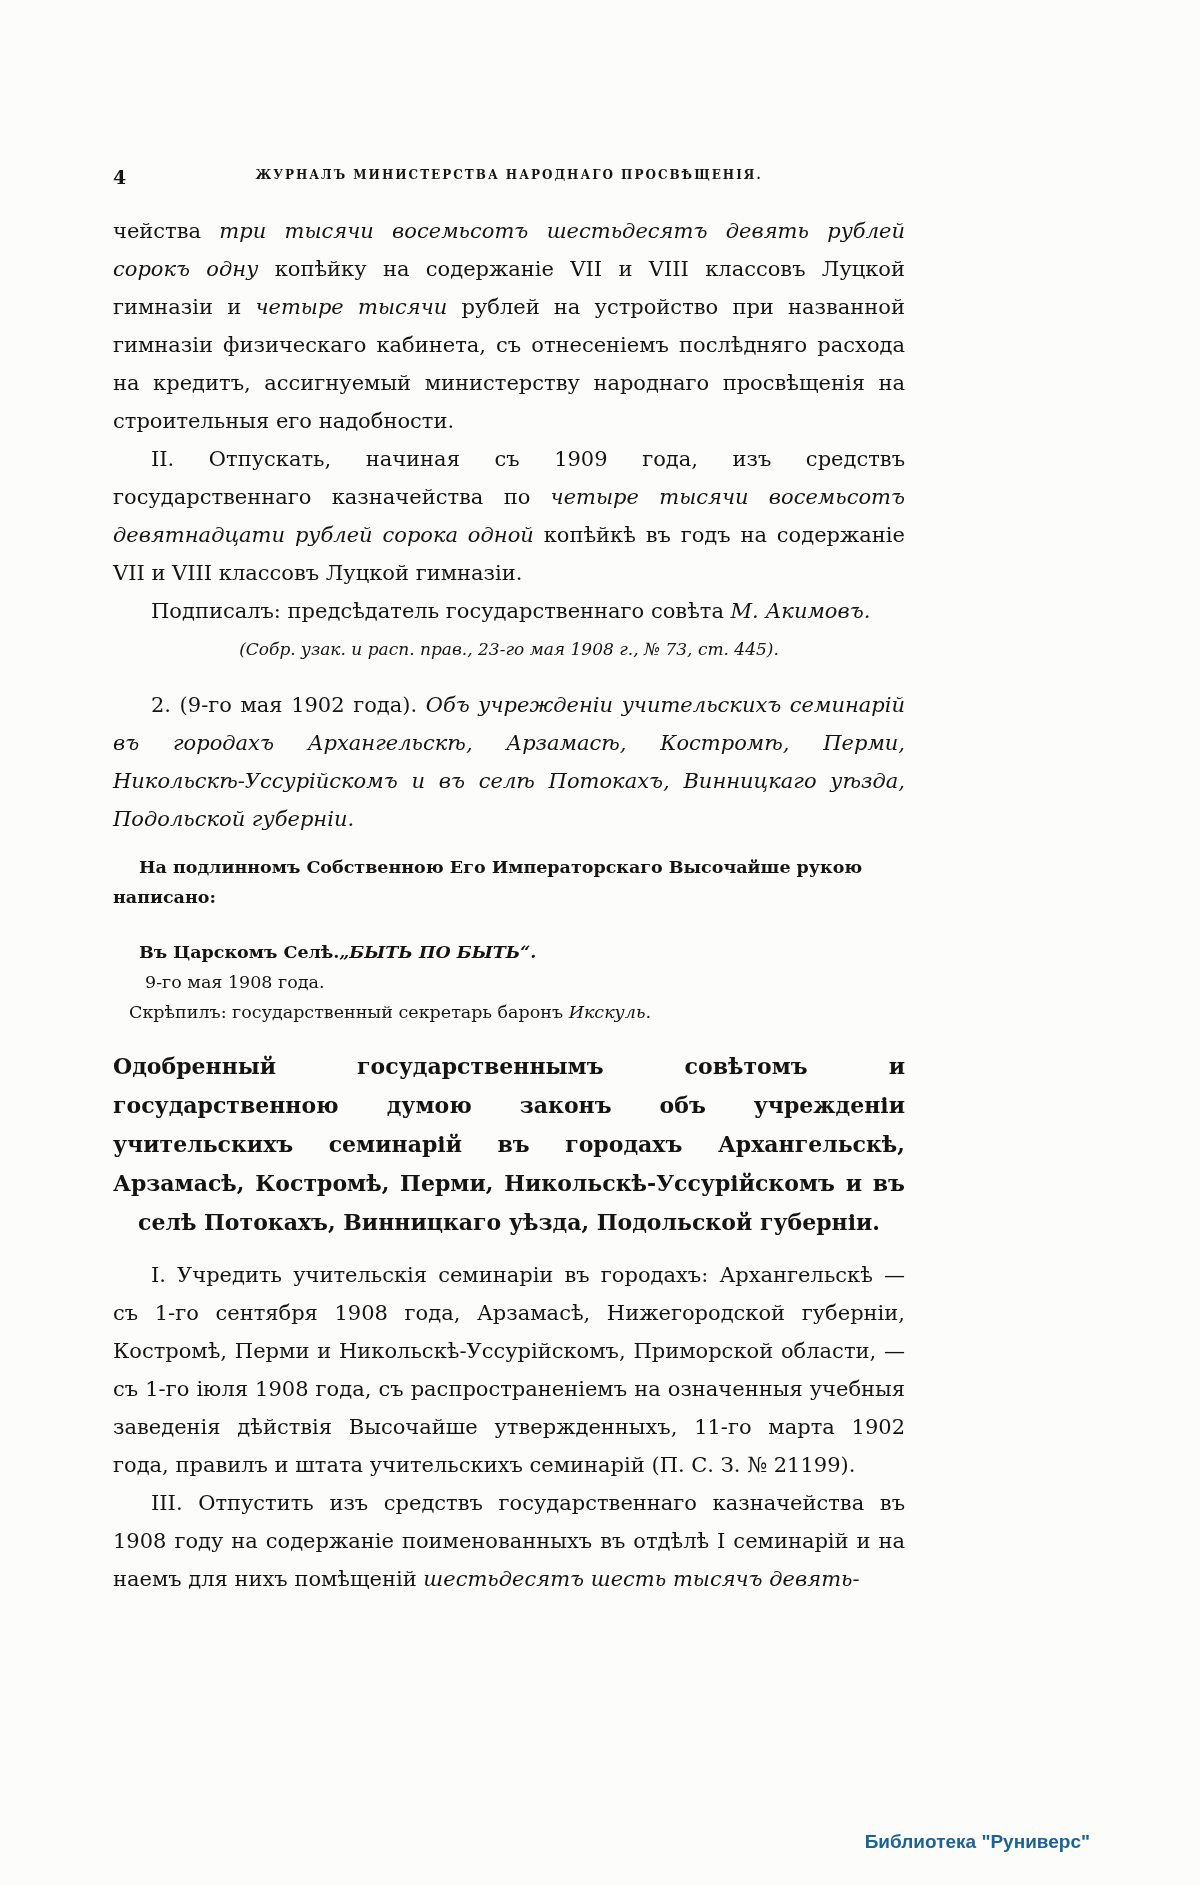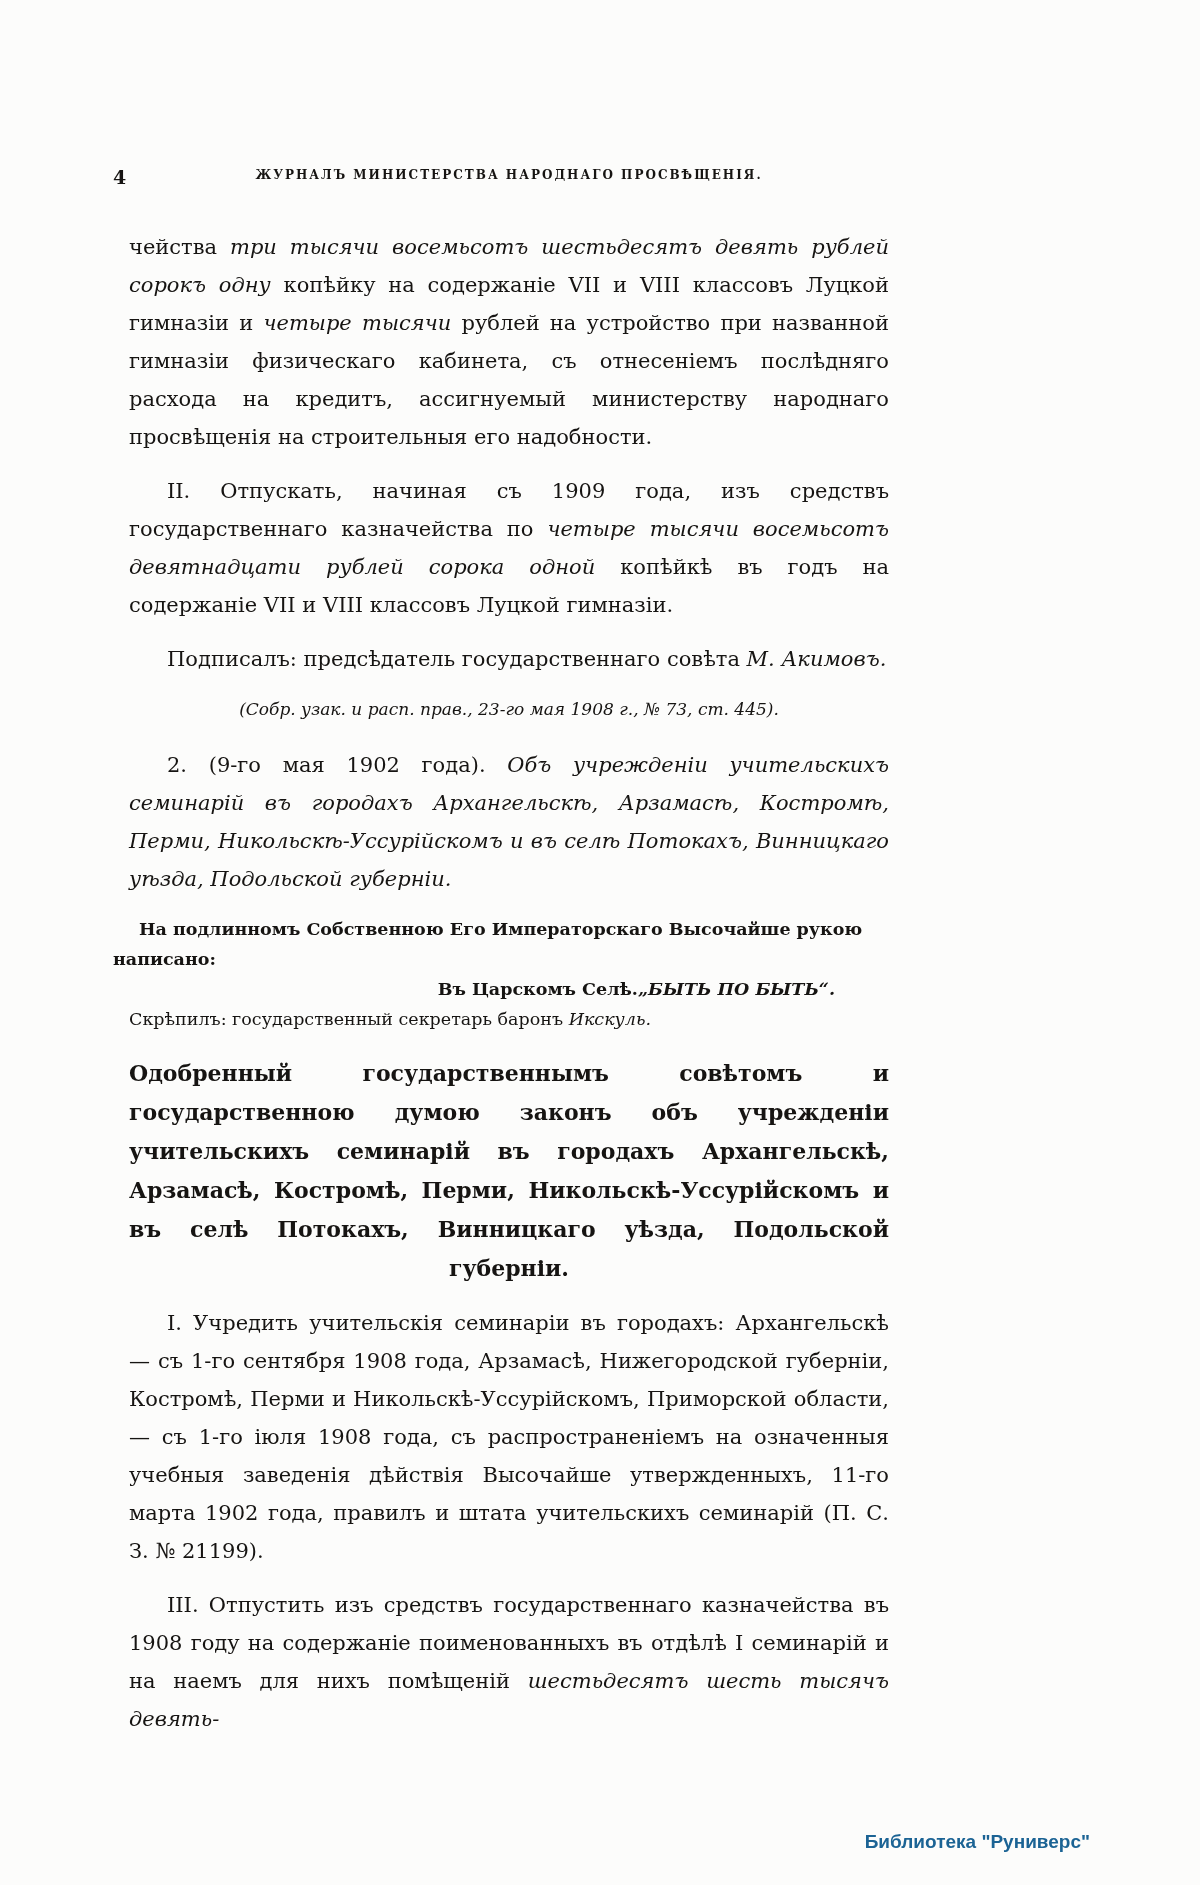--- a/index.html
+++ b/index.html
@@ -42,44 +42,45 @@
   }
   .content {
     position: absolute;
     left: 113px;
     top: 212px;
     width: 792px;
     font-size: 21px;
     line-height: 38px;
     text-align: justify;
   }
-  .content p { margin: 16px; }
+  .content p { margin: 0; }
   .indent { text-indent: 38px; }
   .citation {
     font-size: 17px;
     line-height: 30px;
     font-style: italic;
     text-align: center;
     margin: 4px 0 12px 0 !important;
   }
   .section-heading { margin-top: 22px !important; }
   .rescript {
     margin-top: 14px;
     font-size: 17.5px;
     line-height: 30px;
     text-align: left;
   }
   .rescript p { margin: 0; }
   .r-indent { text-indent: 26px; font-weight: bold; }
   .r-row {
     display: flex;
-    justify-content: flex-end;
+    justify-content: flex-start;
     padding-left: 26px;
     padding-right: 70px;
     font-weight: bold;
+    margin-top: 25px;
   }
   .r-resolution { font-style: italic; }
   .r-date { padding-left: 32px; }
   .r-secretary { text-indent: 16px; }
   .law-heading {
     margin-top: 20px !important;
     font-size: 22px;
     line-height: 39px;
     font-weight: bold;
     text-align: justify;
@@ -118,20 +119,21 @@
     <p class="citation">(Собр. узак. и расп. прав., 23-го мая 1908 г., № 73, ст. 445).</p>
 
     <p class="body-para indent section-heading"><span>2. (9-го мая 1902 года). </span><span class="seg-i">Объ учрежденіи учительскихъ семинарій въ городахъ Архангельскѣ, Арзамасѣ, Костромѣ, Перми, Никольскѣ-Уссурійскомъ и въ селѣ Потокахъ, Винницкаго уѣзда, Подольской губерніи.</span></p>
 
     <div class="rescript">
       <p class="r-indent">На подлинномъ Собственною Его Императорскаго Высочайше рукою написано:</p>
       <div class="r-row">
         <span>Въ Царскомъ Селѣ.</span>
         <span class="r-resolution">„БЫТЬ ПО БЫТЬ“.</span>
       </div>
+      <p class="r-date">9-го мая 1908 года.</p>
       <p class="r-secretary"><span>Скрѣпилъ: государственный секретарь баронъ </span><span class="seg-i">Икскуль.</span></p>
     </div>
 
     <p class="law-heading"><span>Одобренный государственнымъ совѣтомъ и государственною думою законъ объ учрежденіи учительскихъ семинарій въ городахъ Архангельскѣ, Арзамасѣ, Костромѣ, Перми, Никольскѣ-Уссурійскомъ и въ селѣ Потокахъ, Винницкаго уѣзда, Подольской губерніи.</span></p>
 
     <p class="body-para indent article-first"><span>I. Учредить учительскія семинаріи въ городахъ: Архангельскѣ — съ 1-го сентября 1908 года, Арзамасѣ, Нижегородской губерніи, Костромѣ, Перми и Никольскѣ-Уссурійскомъ, Приморской области, — съ 1-го іюля 1908 года, съ распространеніемъ на означенныя учебныя заведенія дѣйствія Высочайше утвержденныхъ, 11-го марта 1902 года, правилъ и штата учительскихъ семинарій (П. С. З. № 21199).</span></p>
 
 
     <p class="body-para indent"><span>III. Отпустить изъ средствъ государственнаго казначейства въ 1908 году на содержаніе поименованныхъ въ отдѣлѣ I семинарій и на наемъ для нихъ помѣщеній </span><span class="seg-i">шестьдесятъ шесть тысячъ девять-</span></p>
 

